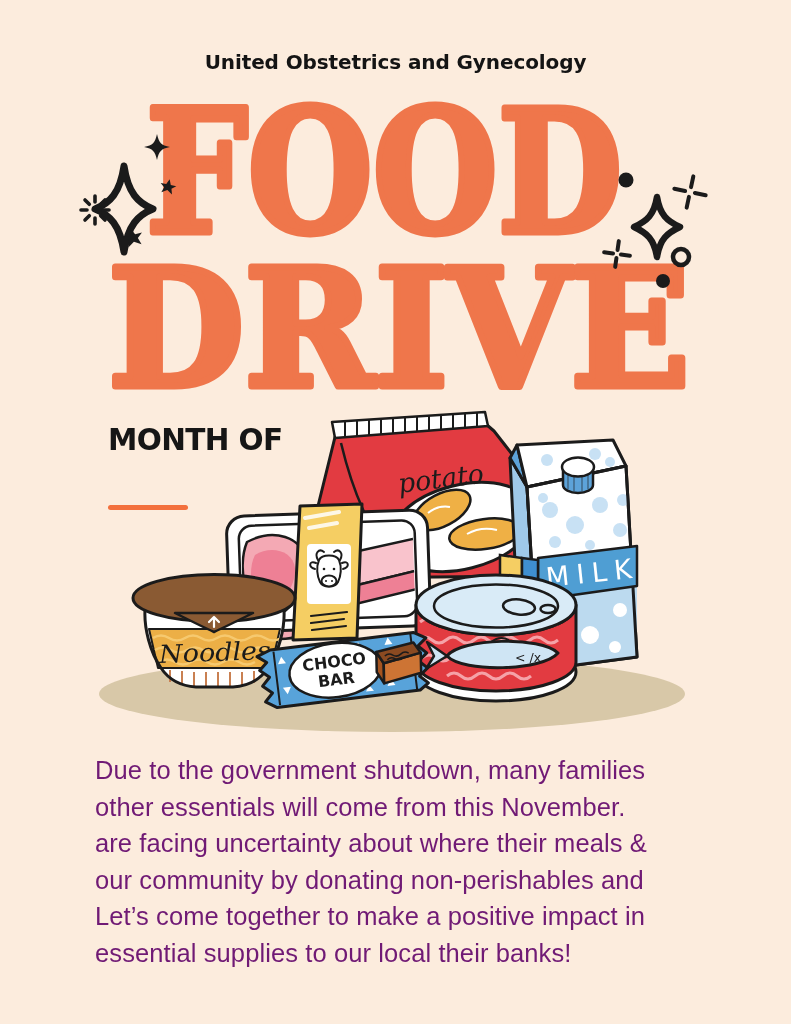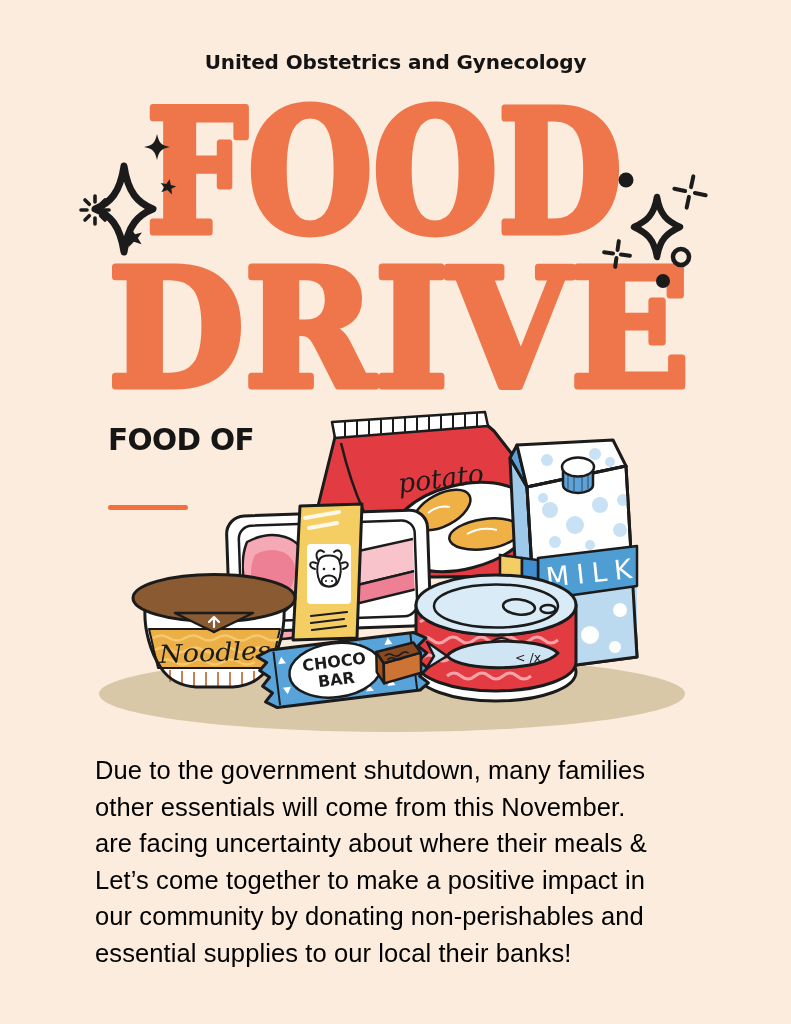--- a/index.html
+++ b/index.html
@@ -12,21 +12,21 @@
   .spark{position:absolute;}
   .spark-left{left:75px;top:125px;}
   .spark-right{left:598px;top:165px;}
   .illu{position:absolute;left:95px;top:410px;}
   .subtitle{position:absolute;left:108px;top:425px;
             font-family:"DejaVu Sans",sans-serif;font-weight:bold;font-size:29.5px;
             line-height:31px;letter-spacing:-0.6px;color:#161616;}
   .underline{position:absolute;left:108px;top:505px;width:80px;height:5px;
              border-radius:3px;background:#f3703d;}
   .body-text{position:absolute;left:95px;top:752px;font-size:25.5px;line-height:36.6px;
-             color:#000000;letter-spacing:0.1px;white-space:nowrap;}
+             color:#701a75;letter-spacing:0.1px;white-space:nowrap;}
 </style>
 </head>
 <body>
 
 <div class="page">
 
   <div class="org">United Obstetrics and Gynecology</div>
 
   <svg class="title-svg" width="791" height="420" viewBox="0 0 791 420">
     <text x="146" y="232" font-family="DejaVu Serif, serif" font-weight="bold" font-size="170" fill="#ef764b" stroke="#ef764b" stroke-width="7" stroke-linejoin="round" textLength="476" lengthAdjust="spacingAndGlyphs">FOOD</text>
@@ -63,21 +63,21 @@
       <line x1="0" y1="-13" x2="0" y2="-4"></line>
         <line x1="0" y1="4" x2="0" y2="13"></line>
       <line x1="-13" y1="0" x2="-4" y2="0"></line>
         <line x1="4" y1="0" x2="13" y2="0"></line>
     </g>
     <circle cx="83" cy="92" r="8" fill="none" stroke="#1b1b1b" stroke-width="4.5"></circle>
     <circle cx="65" cy="116" r="7" fill="#1b1b1b"></circle>
   </svg>
 
   <div class="subtitle">
-    <div>FOOD OF</div>
+    <div>MONTH OF</div>
   </div>
   <div class="underline"></div>
 
   <svg class="illu" width="610" height="330" viewBox="0 0 610 330">
     <defs>
       <clipPath id="trayClip">
           <rect x="147" y="115" width="172" height="92" rx="14" transform="rotate(-2 233 161)"></rect>
         </clipPath>
     </defs>
 
@@ -218,18 +218,18 @@
         <polygon points="283,246 321,241 327,252 289,258" fill="#8a4a21"></polygon>
         <path d="M291,251 q4,-3 8,0 q4,3 8,0 q4,-3 8,0 M293,255 q4,-3 8,0 q4,3 8,0" fill="none" stroke-width="1.5"></path>
       </g>
     </g>
   </svg>
 
   <div class="body-text">
       <div>Due to the government shutdown, many families</div>
       <div>other essentials will come from this November.</div>
       <div>are facing uncertainty about where their meals &amp;</div>
+      <div>our community by donating non-perishables and</div>
       <div>Let’s come together to make a positive impact in</div>
-      <div>our community by donating non-perishables and</div>
       <div>essential supplies to our local their banks!</div>
     </div>
 
 </div>
 
 </body></html>

